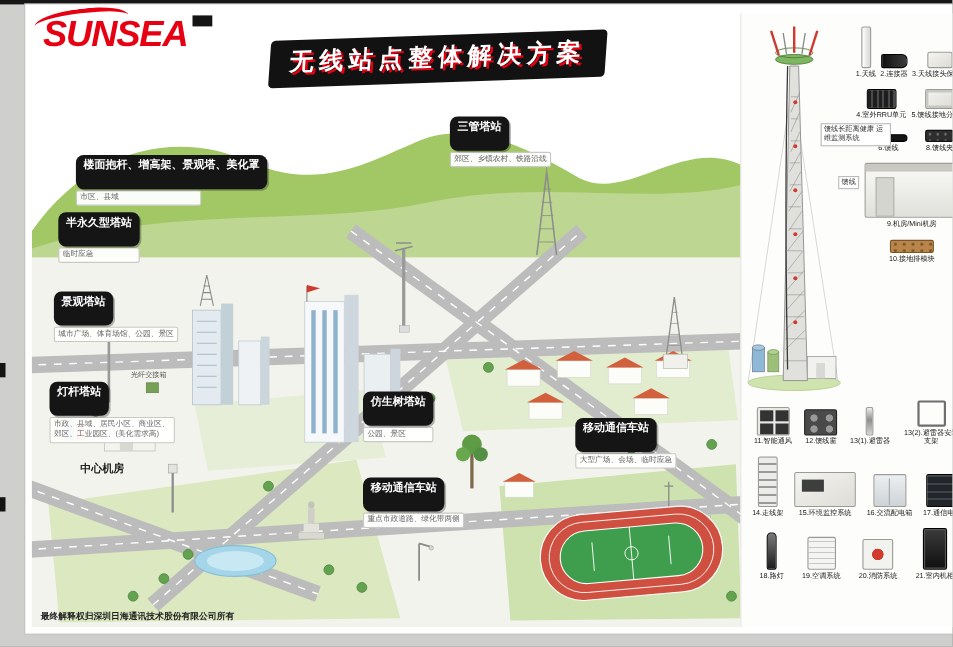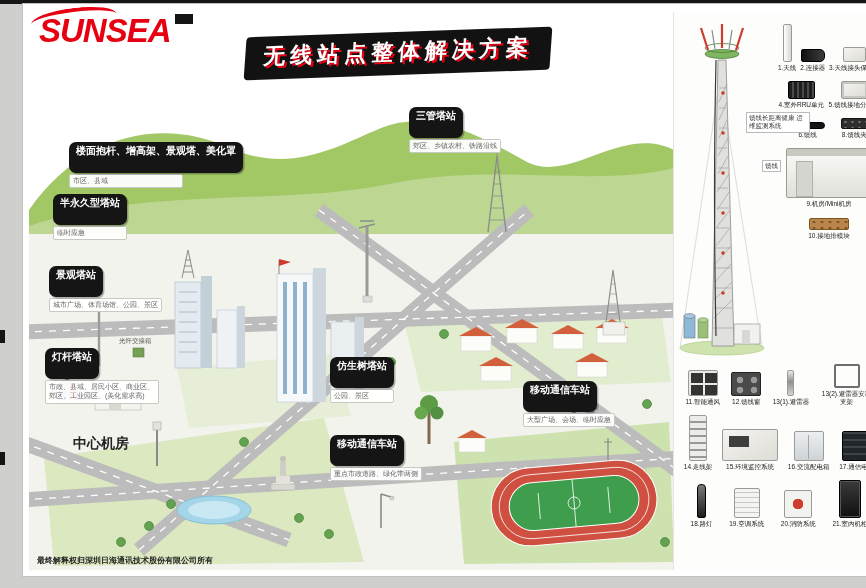--- a/index.html
+++ b/index.html
@@ -32,21 +32,21 @@
   .pos-c2{left:24px;top:122px}
   .pos-c3{left:20px;top:194px}
   .pos-c4{left:16px;top:276px}
   .pos-c5{left:214px;top:164px}
   .pos-c6{left:274px;top:57px}
   .pos-c7{left:380px;top:35px}
   .pos-c8{left:468px;top:142px}
   .pos-c9{left:301px;top:285px}
   .pos-c10{left:494px;top:309px}
   .pos-c11{left:301px;top:363px}
-  .plain-label{position:absolute;z-index:3;font-size:14px;font-weight:bold;color:#222;margin-top:16px;}
+  .plain-label{position:absolute;z-index:3;font-size:10px;font-weight:bold;color:#222;}
   .pos-room{left:44px;top:349px}
   .small-label{position:absolute;z-index:3;font-size:6.5px;color:#555;}
   .pos-fiber{left:90px;top:267px}
 
   
   .panel{position:absolute;left:650px;top:8px;width:210px;height:558px;background:#fdfdfc;border-left:1px solid #e4e4e0;}
   .tower-svg{position:absolute;left:2px;top:6px;}
   .tnote{position:absolute;z-index:4;font-size:6.5px;color:#333;background:#fff;border:1px solid #bbb;padding:1px 2px;line-height:1.3;}
   .tn1{left:72px;top:100px;width:58px;}
   .tn2{left:88px;top:148px;}

